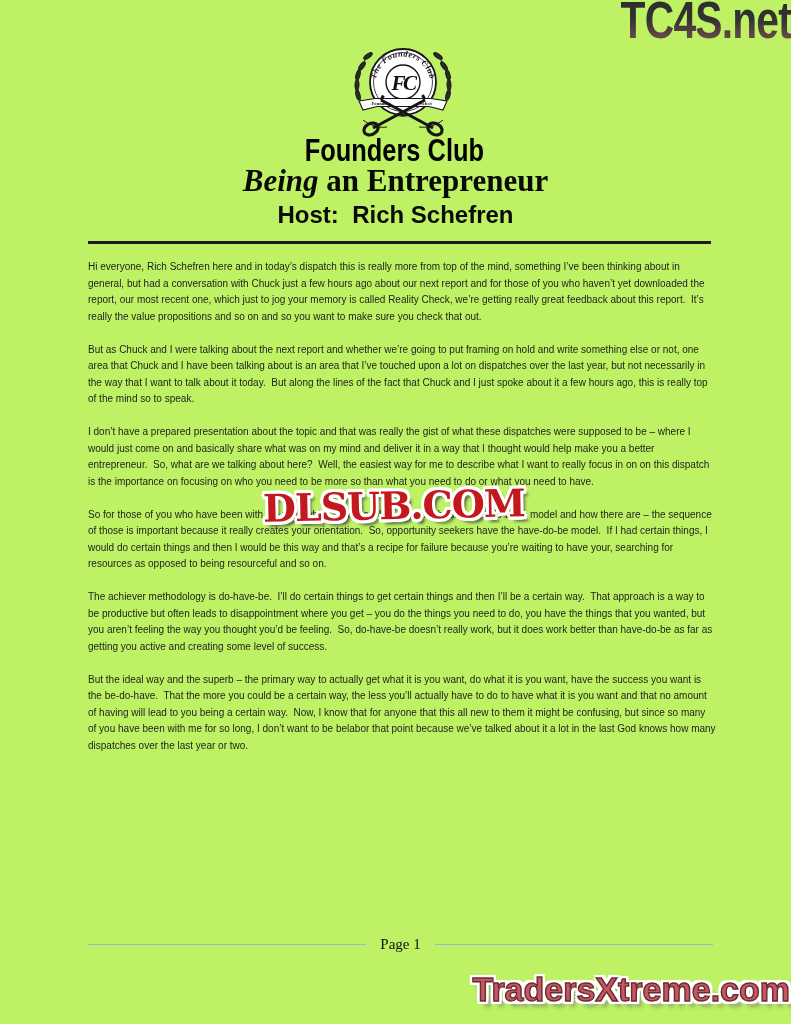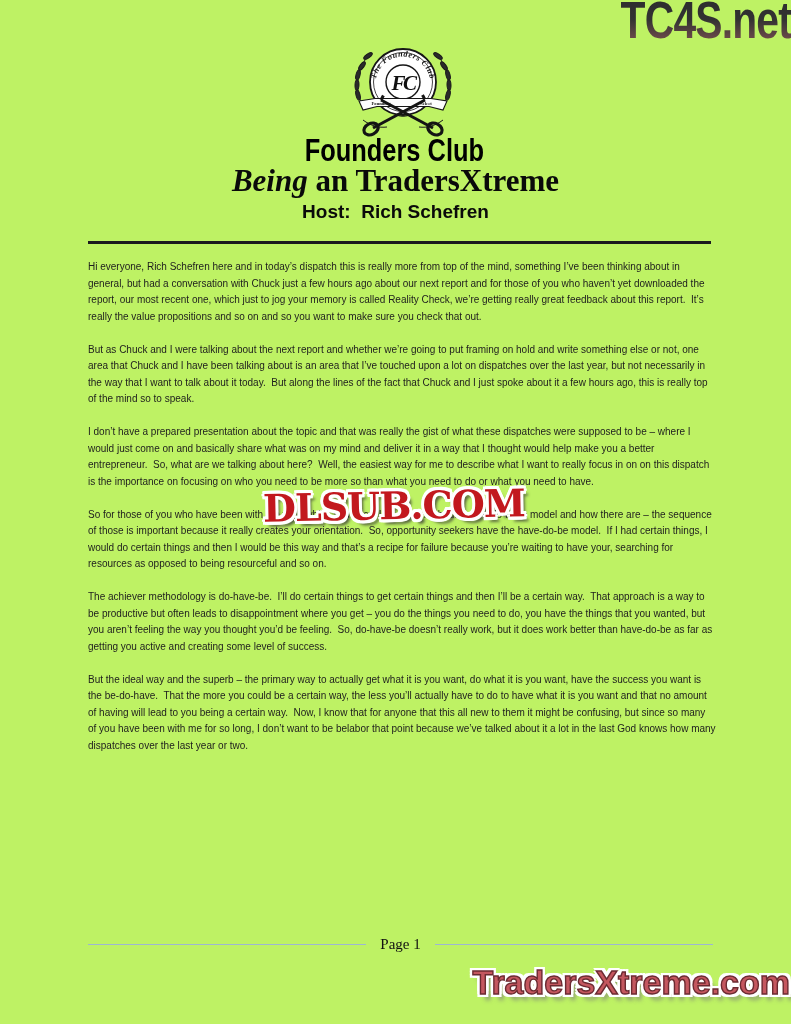--- a/index.html
+++ b/index.html
@@ -31,21 +31,21 @@
   .title-row{position:absolute;left:0;top:133px;width:789px;text-align:center;}
   .title-inner{
     display:inline-block;font-weight:bold;font-size:31px;letter-spacing:0px;
     transform:scaleX(.82);transform-origin:center;color:#000;
     white-space:pre;
   }
   .subtitle-row{position:absolute;left:0;top:163px;width:791px;text-align:center;
     font-family:"Liberation Serif",serif;font-size:31px;font-weight:bold;color:#0a0a0a;white-space:pre;}
   .subtitle-row .it{font-style:italic;margin-top:48px;}
   .host-row{position:absolute;left:0;top:201px;width:791px;text-align:center;
-    font-weight:bold;font-size:19px;color:#0a0a0a;white-space:pre;}
+    font-weight:bold;font-size:24px;color:#0a0a0a;white-space:pre;}
   .rule{position:absolute;left:88px;top:241px;width:623px;height:3px;background:#1b1b1e;}
 
   
   .content{
     position:absolute;left:88px;top:259px;width:628px;
     font-size:10px;line-height:16.5px;color:#1d1d1d;
   }
   .content p{margin:0 0 16.5px 0;white-space:pre-wrap;}
 
   
@@ -70,21 +70,21 @@
     display:flex;align-items:center;
   }
   .fline{flex:1;height:1px;background:#9db6d4;}
   .pagenum{
     padding:0 14px;font-family:"Liberation Serif",serif;
     font-size:15px;color:#111;white-space:pre;
   }
 
   
   .tx{
-    position:absolute;right:1px;bottom:22px;
+    position:absolute;right:1px;bottom:15px;
     font-family:"Liberation Sans",sans-serif;font-weight:bold;
     font-size:34px;letter-spacing:0px;
     color:#c4575f;
     -webkit-text-stroke:1.4px #6b2a31;
     text-shadow:
       -3px -3px 0 #fff, 3px -3px 0 #fff, -3px 3px 0 #fff, 3px 3px 0 #fff,
       0 -3px 0 #fff, 0 3px 0 #fff, -3px 0 0 #fff, 3px 0 0 #fff,
       5px 6px 4px rgba(120,120,120,.75);
     white-space:nowrap;
   }
@@ -140,21 +140,21 @@
       <rect x="79" y="53" width="3" height="5" fill="#141414" stroke="none" transform="rotate(-28 80 55)"></rect>
       <rect x="38" y="53" width="3" height="5" fill="#141414" stroke="none" transform="rotate(28 39 55)"></rect>
       <path d="M52,72 C56,75 64,75 68,72" fill="none" stroke-width="1"></path>
     </g>
   </svg>
 
   <div class="title-row">
     <span class="title-inner">Founders Club</span>
   </div>
 
-  <div class="subtitle-row"><span class="it">Being</span><span> an TradersXtreme</span></div>
+  <div class="subtitle-row"><span class="it">Being</span><span> an Entrepreneur</span></div>
 
   <div class="host-row">Host:  Rich Schefren</div>
 
   <div class="rule"></div>
 
   <div class="content">
     <p>Hi everyone, Rich Schefren here and in today’s dispatch this is really more from top of the mind, something I’ve been thinking about in general, but had a conversation with Chuck just a few hours ago about our next report and for those of you who haven’t yet downloaded the report, our most recent one, which just to jog your memory is called Reality Check, we’re getting really great feedback about this report.  It’s really the value propositions and so on and so you want to make sure you check that out.</p>
     <p>But as Chuck and I were talking about the next report and whether we’re going to put framing on hold and write something else or not, one area that Chuck and I have been talking about is an area that I’ve touched upon a lot on dispatches over the last year, but not necessarily in the way that I want to talk about it today.  But along the lines of the fact that Chuck and I just spoke about it a few hours ago, this is really top of the mind so to speak.</p>
     <p>I don’t have a prepared presentation about the topic and that was really the gist of what these dispatches were supposed to be – where I would just come on and basically share what was on my mind and deliver it in a way that I thought would help make you a better entrepreneur.  So, what are we talking about here?  Well, the easiest way for me to describe what I want to really focus in on on this dispatch is the importance on focusing on who you need to be more so than what you need to do or what you need to have.</p>
     <p>So for those of you who have been with me for a while, you know I’ve spoken about the be-do-have model and how there are – the sequence of those is important because it really creates your orientation.  So, opportunity seekers have the have-do-be model.  If I had certain things, I would do certain things and then I would be this way and that’s a recipe for failure because you’re waiting to have your, searching for resources as opposed to being resourceful and so on.</p>

